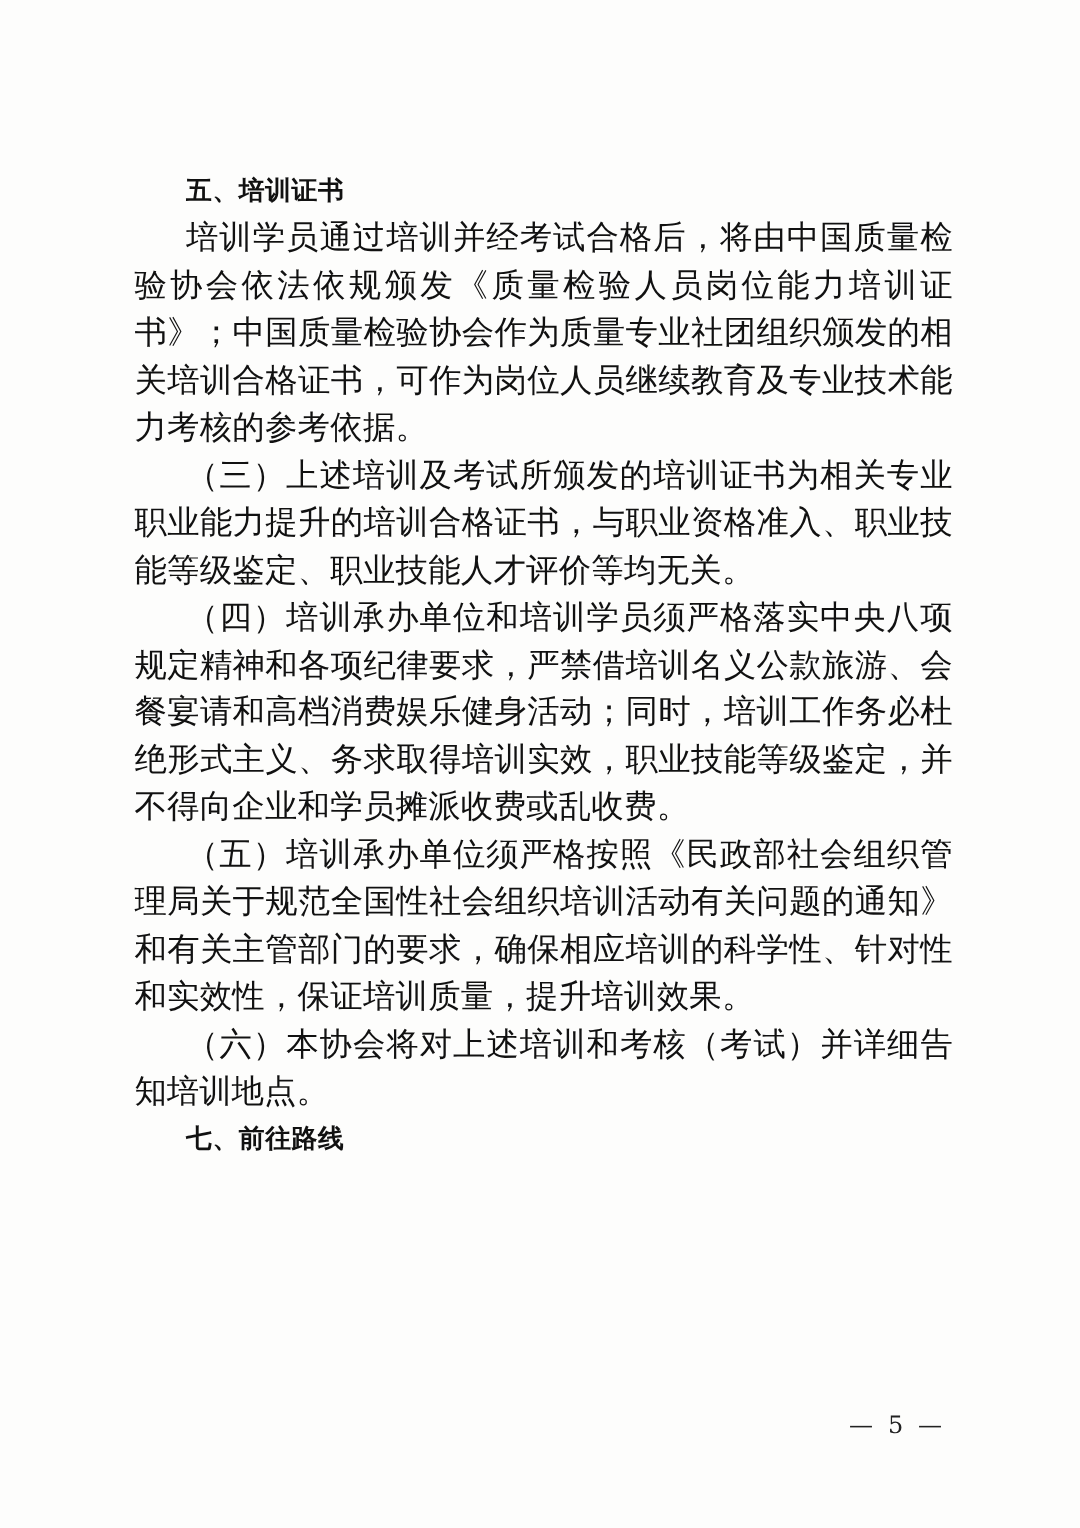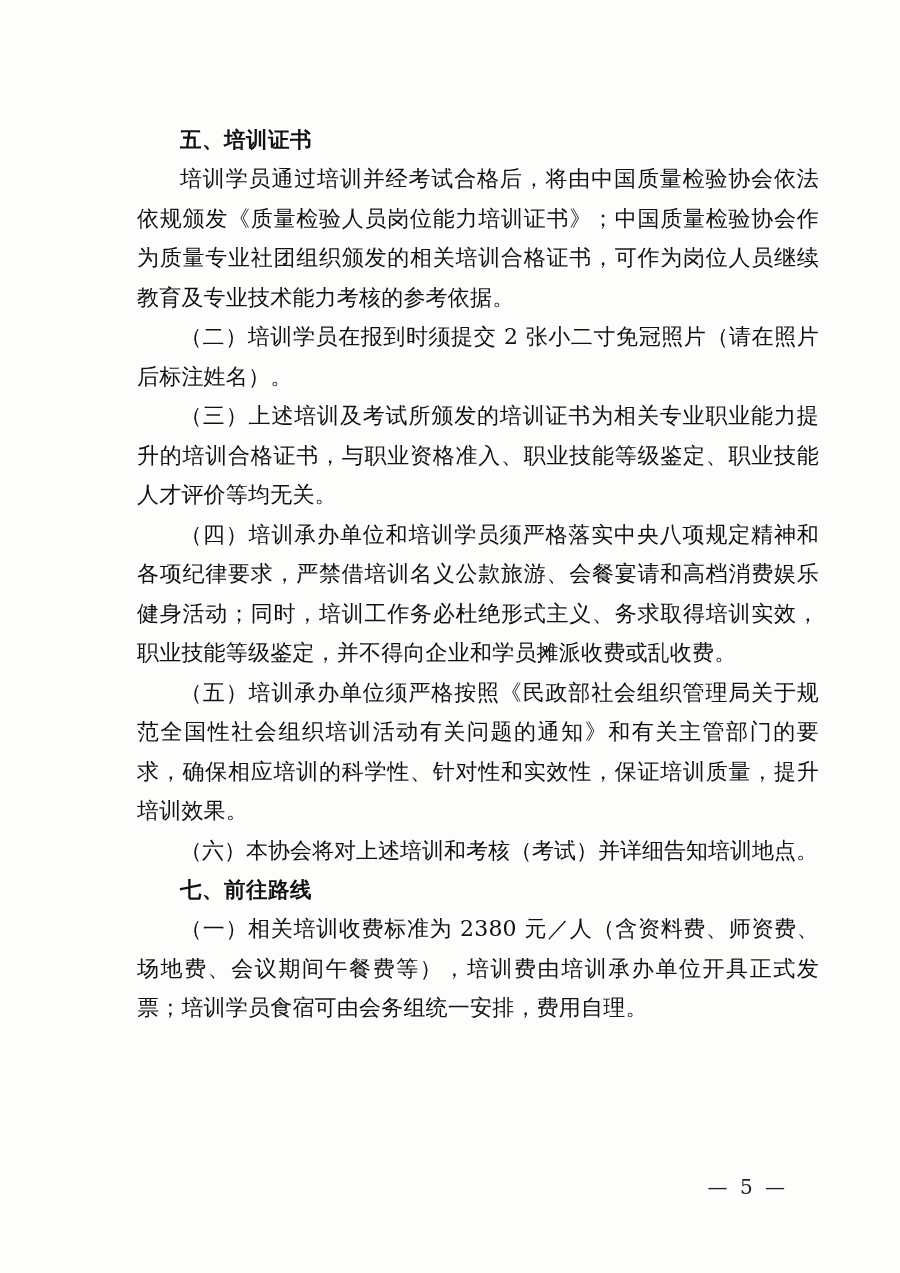--- a/index.html
+++ b/index.html
@@ -18,37 +18,36 @@
     position: absolute;
     left: 0; top: 0;
     width: 900px;
     height: 1273px;
     background: #fdfdfc;
     overflow: hidden;
   }
   .content {
     position: absolute;
     left: 112px;
-    top: 120px;
+    top: 140px;
     width: 682px;
-    margin-left: 25px;
   }
   .heading {
     font-family: "DejaVu Sans", "Liberation Sans", sans-serif;
     font-weight: bold;
     font-size: 21.5px;
     line-height: 39px;
     text-indent: 43px;
     letter-spacing: 0.5px;
     margin: 0;
     padding: 0;
     color: #111;
   }
   .para {
-    font-size: 22px;
+    font-size: 27px;
     line-height: 39.5px;
     text-indent: 43px;
     margin: 0;
     padding: 0;
     text-align: justify;
     text-justify: inter-ideograph;
     letter-spacing: 0.2px;
     color: #111;
   }
   .para.tight {
@@ -70,25 +69,23 @@
 </style>
 </head>
 <body>
 
 <div class="page">
   <div class="content">
 
     <h2 class="heading">五、培训证书</h2>
     <p class="para">培训学员通过培训并经考试合格后，将由中国质量检验协会依法依规颁发《质量检验人员岗位能力培训证书》；中国质量检验协会作为质量专业社团组织颁发的相关培训合格证书，可作为岗位人员继续教育及专业技术能力考核的参考依据。</p>
 
-    <p class="para">（二）培训学员在报到时须提交 2 张小二寸免冠照片（请在照片后标注姓名）。</p>
     <p class="para">（三）上述培训及考试所颁发的培训证书为相关专业职业能力提升的培训合格证书，与职业资格准入、职业技能等级鉴定、职业技能人才评价等均无关。</p>
     <p class="para">（四）培训承办单位和培训学员须严格落实中央八项规定精神和各项纪律要求，严禁借培训名义公款旅游、会餐宴请和高档消费娱乐健身活动；同时，培训工作务必杜绝形式主义、务求取得培训实效，职业技能等级鉴定，并不得向企业和学员摊派收费或乱收费。</p>
     <p class="para">（五）培训承办单位须严格按照《民政部社会组织管理局关于规范全国性社会组织培训活动有关问题的通知》和有关主管部门的要求，确保相应培训的科学性、针对性和实效性，保证培训质量，提升培训效果。</p>
     <p class="para tight">（六）本协会将对上述培训和考核（考试）并详细告知培训地点。</p>
 
     <h2 class="heading">七、前往路线</h2>
-    <p class="para">（一）相关培训收费标准为 2380 元／人（含资料费、师资费、场地费、会议期间午餐费等），培训费由培训承办单位开具正式发票；培训学员食宿可由会务组统一安排，费用自理。</p>
 
   </div>
 
   <div class="footer">— 5 —</div>
 </div>
 
 </body></html>

